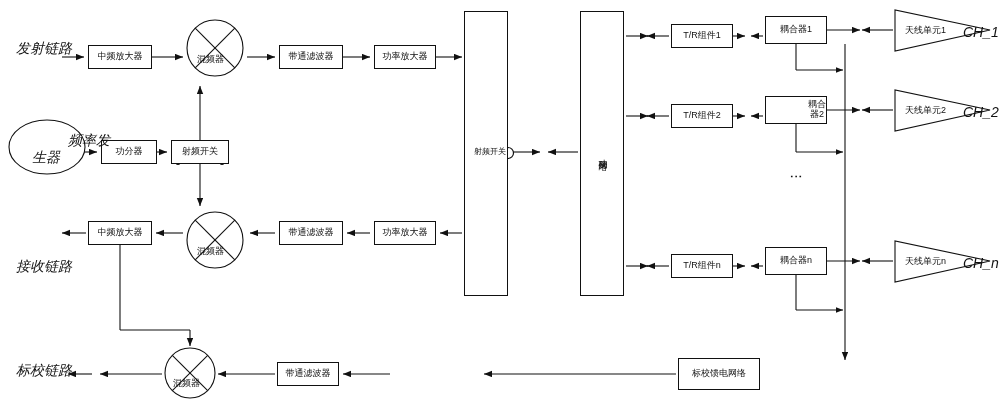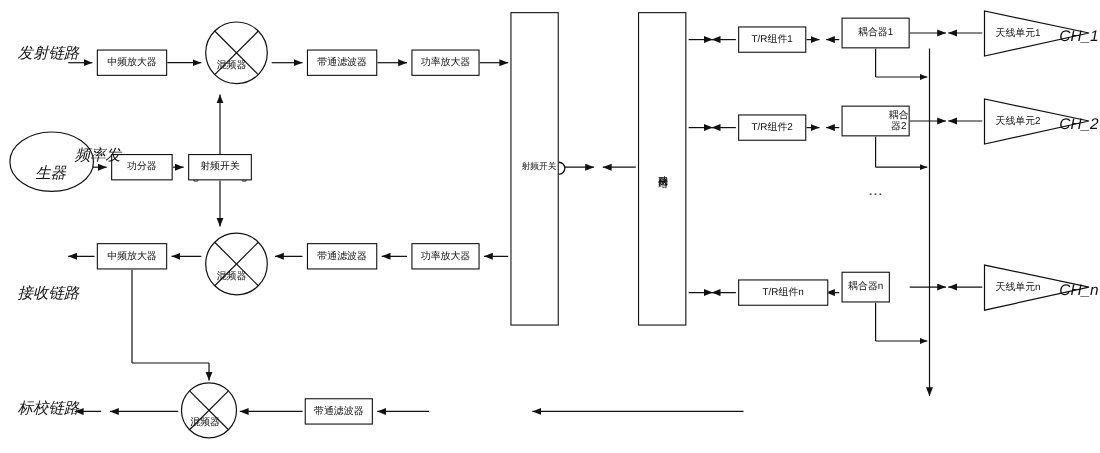--- a/index.html
+++ b/index.html
@@ -165,36 +165,39 @@
   <div class="box" style="left:580px;top:11px;width:44px;height:285px;">
       <span style="writing-mode:vertical-rl;letter-spacing:1px;">功分网络</span>
     </div>
 
   <div class="box" style="left:671px;top:24px;width:62px;height:24px;">
       <span>T/R组件1</span>
     </div>
   <div class="box" style="left:671px;top:104px;width:62px;height:24px;">
       <span>T/R组件2</span>
     </div>
-  <div class="box" style="left:671px;top:254px;width:82px;height:24px;">
+  <div class="box" style="left:671px;top:254px;width:62px;height:24px;">
       <span>T/R组件n</span>
     </div>
 
   <div class="box" style="left:765px;top:16px;width:62px;height:28px;">
       <span>耦合器1</span>
     </div>
   <div class="box" style="left:765px;top:96px;width:62px;height:28px;padding-left:42px;">
       <span>耦合器2</span>
     </div>
-  <div class="box" style="left:765px;top:247px;width:44px;height:28px;">
+  <div class="box" style="left:765px;top:247px;width:62px;height:28px;">
       <span>耦合器n</span>
     </div>
 
   <div class="box" style="left:277px;top:362px;width:62px;height:24px;">
       <span>带通滤波器</span>
+    </div>
+  <div class="box" style="left:678px;top:358px;width:82px;height:32px;">
+      <span>标校馈电网络</span>
     </div>
 
   <div class="lblsm" style="left:197px;top:53px;">混频器</div>
   <div class="lblsm" style="left:197px;top:245px;">混频器</div>
   <div class="lblsm" style="left:173px;top:377px;">混频器</div>
 
   <div class="lbl" style="left:16px;top:40px;">发射链路</div>
   <div class="lbl" style="left:24px;top:132px;margin-left:44px;">频率发</div>
   <div class="lbl" style="left:32px;top:149px;">生器</div>
   <div class="lbl" style="left:16px;top:258px;">接收链路</div>

